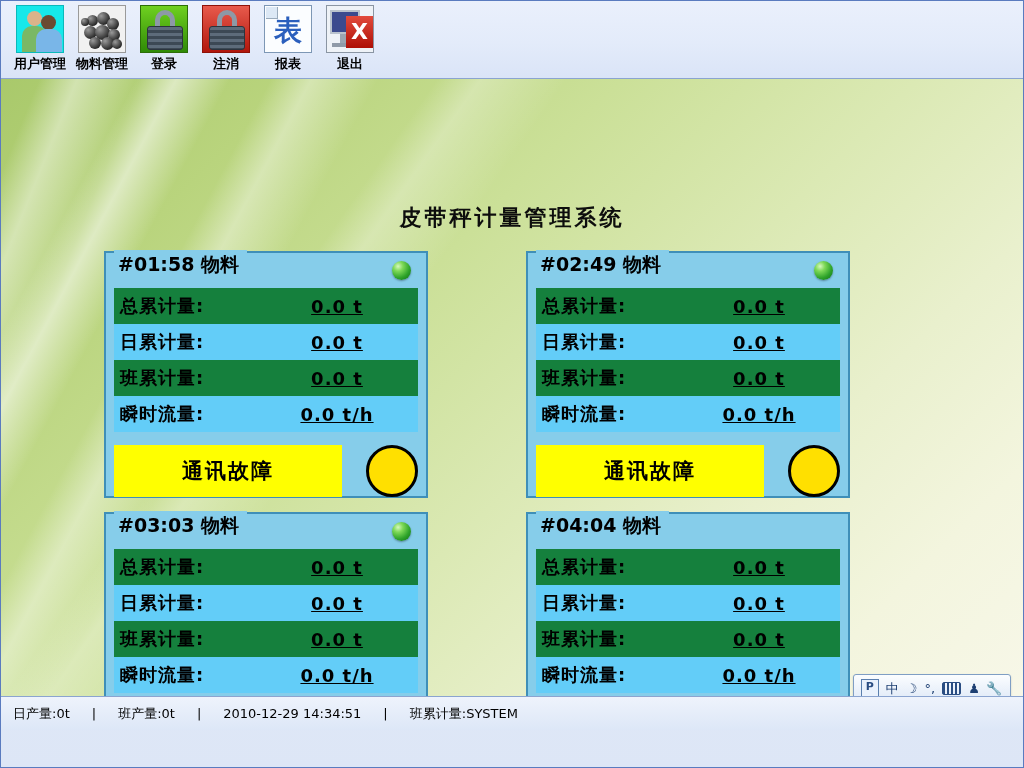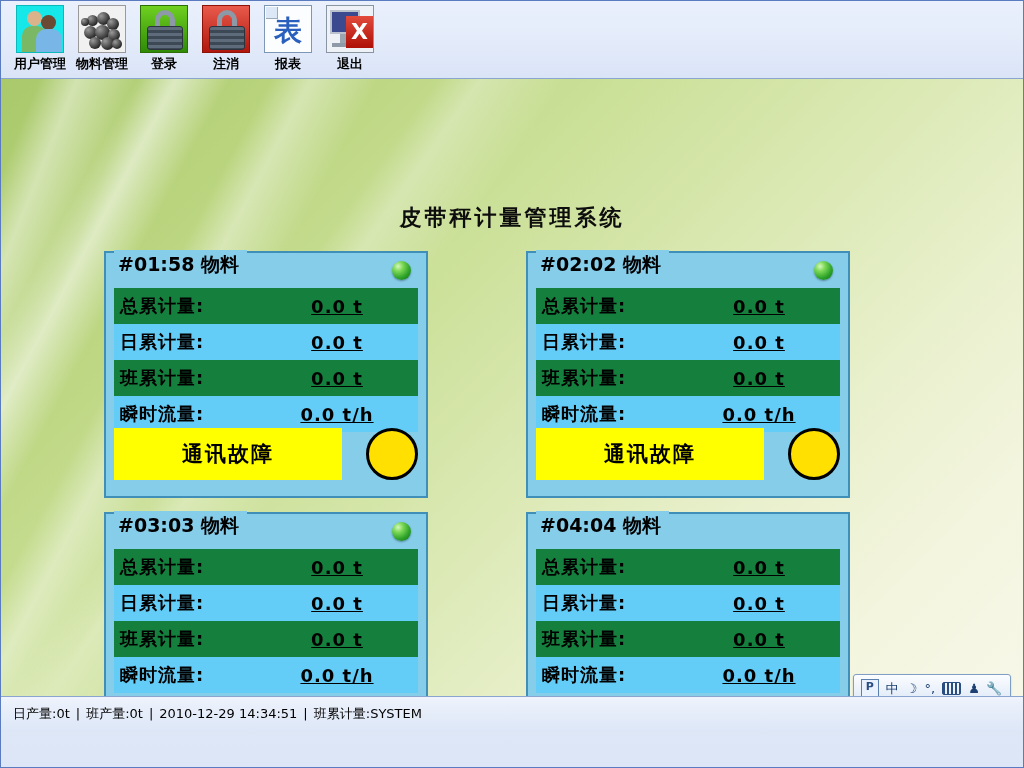--- a/index.html
+++ b/index.html
@@ -126,21 +126,21 @@
   .row.dark{background:#15803d;}
   .row.light{background:#63cdf8;}
   .row .lbl{
     font-size:18px;font-weight:bold;color:#000;flex:0 0 auto;width:142px;
     letter-spacing:1px;font-family:"DejaVu Sans","Liberation Sans",sans-serif;
   }
   .row .val{
     flex:1 1 auto;text-align:center;font-size:18px;font-weight:bold;color:#000;
     letter-spacing:1px;font-family:"DejaVu Sans","Liberation Sans",sans-serif;text-decoration:underline;
   }
-  .statusrow{position:absolute;left:8px;right:8px;top:173px;height:56px;display:flex;align-items:center;}
+  .statusrow{position:absolute;left:8px;right:8px;top:190px;height:56px;display:flex;align-items:center;}
   .alarm{
     width:228px;height:52px;background:#ffff00;
     display:flex;align-items:center;justify-content:center;
     font-size:21px;font-weight:bold;color:#000;letter-spacing:2px;
     font-family:"DejaVu Sans","Liberation Sans",sans-serif;
   }
   .lamp{
     width:52px;height:52px;border-radius:50%;background:#ffe000;
     border:3px solid #000;box-sizing:border-box;margin-left:24px;
   }
@@ -160,21 +160,21 @@
   }
   .ime-kbd{
     width:17px;height:11px;border:1.5px solid #2a4d82;border-radius:2px;
     background:repeating-linear-gradient(90deg,#2a4d82 0 2px,transparent 2px 4px);
   }
 
   
   .statusbar{
     height:34px;background:linear-gradient(180deg,#eef3fc,#dde7f7);
     border-top:1px solid #8ba4d0;display:flex;align-items:center;
-    padding-left:12px;box-sizing:border-box;gap:0px;
+    padding-left:12px;box-sizing:border-box;gap:16px;
   }
   .sb-seg{font-size:13px;color:#000;white-space:nowrap;font-family:"DejaVu Sans","Liberation Sans",sans-serif;}
   .sb-sep{font-size:13px;color:#000;padding:0 6px;}
 </style>
 </head>
 <body>
 
 <div class="app">
 
 
@@ -267,21 +267,21 @@
           <span class="val">0.0 t/h</span>
         </div>
       </div>
       <div class="statusrow">
         <div class="alarm">通讯故障</div>
         <div class="lamp"></div>
       </div>
     </div>
 
     <div class="panel" style="left:525px;top:172px;">
-      <div class="legend">#02:02  物料</div>
+      <div class="legend">#02:49  物料</div>
       <div class="led"></div>
       <div class="rows">
         <div class="row dark">
           <span class="lbl">总累计量:</span>
           <span class="val">0.0 t</span>
         </div>
         <div class="row light">
           <span class="lbl">日累计量:</span>
           <span class="val">0.0 t</span>
         </div>

